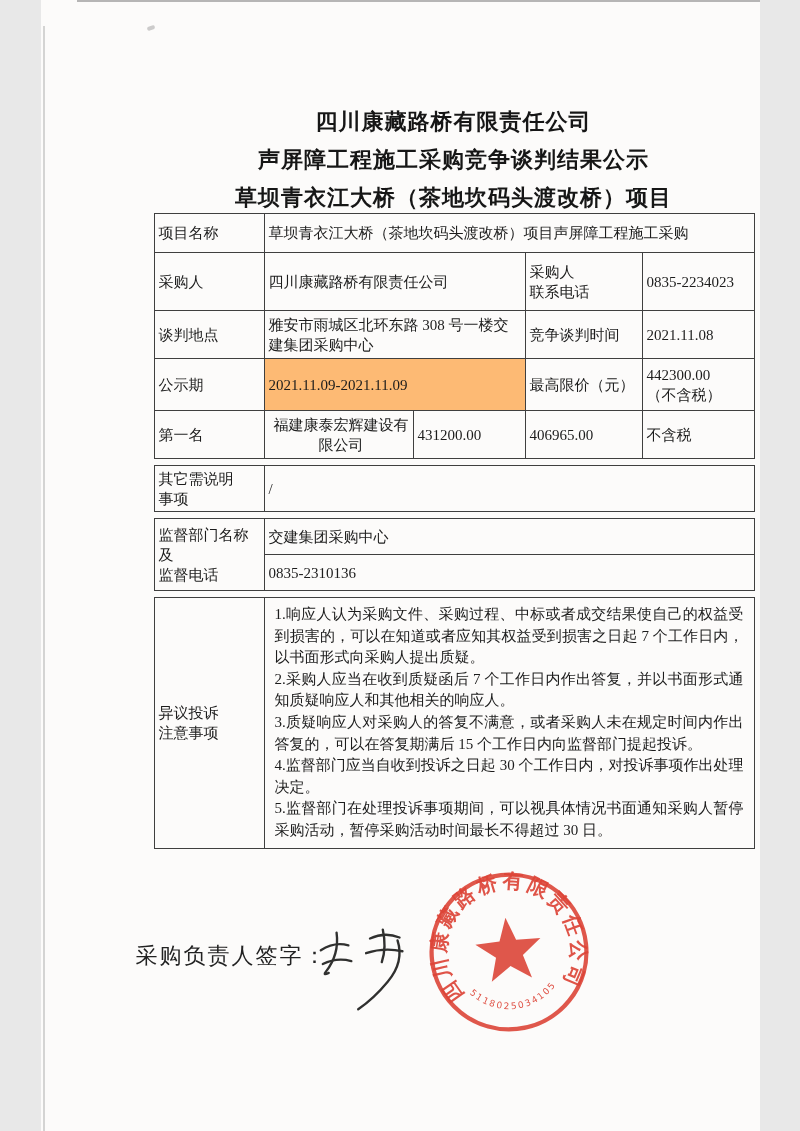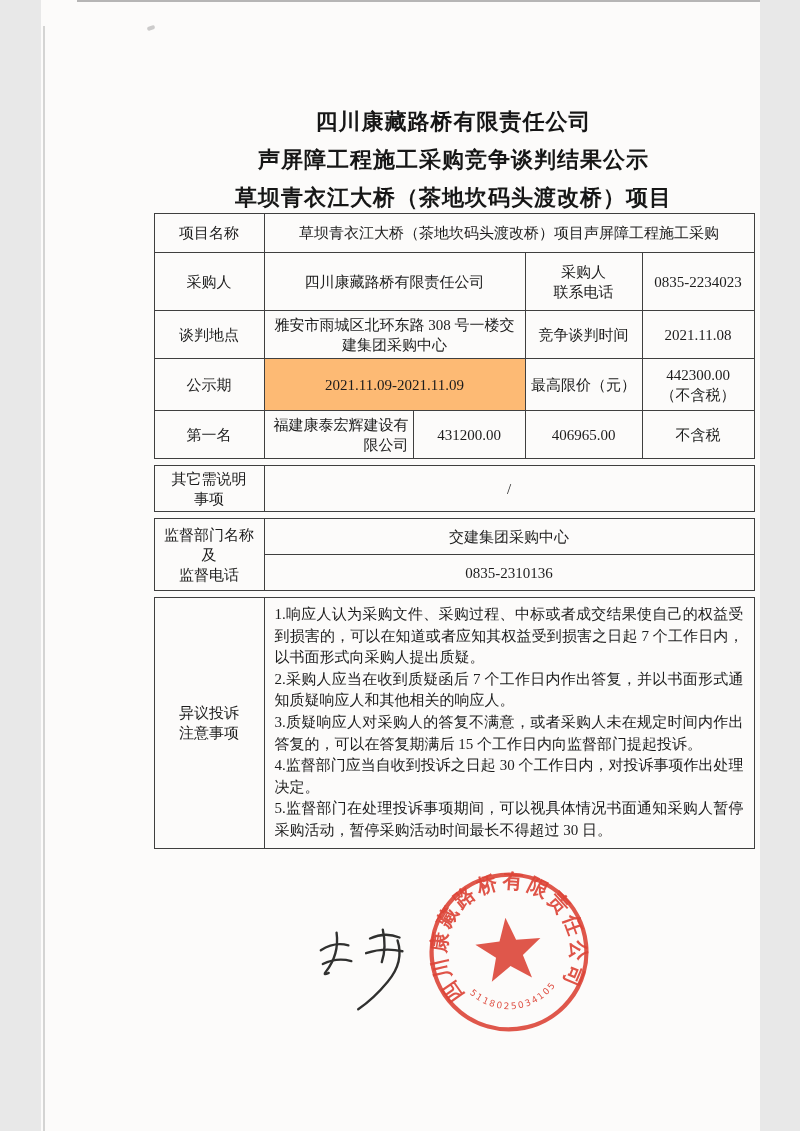--- a/index.html
+++ b/index.html
@@ -19,27 +19,27 @@
 
   .title-block{
     position:absolute;top:103px;left:100px;width:626px;
     text-align:center;font-weight:bold;font-size:22px;line-height:38px;
     letter-spacing:1px;color:#161616;
   }
   .tables{position:absolute;top:213px;left:113px;width:600px;}
   table{border-collapse:collapse;table-layout:fixed;width:600px;}
   td{
     border:1px solid #3f3f3f;
-    text-align:center;vertical-align:middle;
+    text-align:left;vertical-align:middle;
     font-size:15px;line-height:20px;
     padding:2px 4px;
     overflow:hidden;
   }
   .pre{white-space:pre-line;}
-  .left{text-align:right;padding-left:9px;}
+  .left{text-align:center;padding-left:9px;}
   .hl{background:#fdba74;}
   .gap5{height:6px;}
   .longtext{text-align:left;vertical-align:middle;padding:6px 10px 6px 10px;}
   .longtext p{margin:0;font-size:15px;line-height:21.6px;text-align:justify;}
 
   .sign-row{position:absolute;top:941px;left:95px;font-size:22px;letter-spacing:2px;color:#222;}
   .signature-svg{position:absolute;top:920px;left:270px;width:118px;height:92px;}
 
   .stamp{
     position:absolute;top:866px;left:382px;width:172px;height:172px;
@@ -156,20 +156,21 @@
           <p>2.采购人应当在收到质疑函后 7 个工作日内作出答复，并以书面形式通知质疑响应人和其他相关的响应人。</p>
           <p>3.质疑响应人对采购人的答复不满意，或者采购人未在规定时间内作出答复的，可以在答复期满后 15 个工作日内向监督部门提起投诉。</p>
           <p>4.监督部门应当自收到投诉之日起 30 个工作日内，对投诉事项作出处理决定。</p>
           <p>5.监督部门在处理投诉事项期间，可以视具体情况书面通知采购人暂停采购活动，暂停采购活动时间最长不得超过 30 日。</p>
         </td>
       </tr>
     </tbody>
       </table>
   </div>
 
+  <div class="sign-row">采购负责人签字：</div>
 
   <svg class="signature-svg" viewBox="0 0 120 92">
     <g fill="none" stroke="#30302f" stroke-width="2.4" stroke-linecap="round">
       <path d="M10,30 Q24,21 38,25"></path>
       <path d="M26,12 Q29,34 15,52 Q12,56 18,53"></path>
       <path d="M12,44 Q26,37 41,41"></path>
       <path d="M60,18 Q75,11 90,17"></path>
       <path d="M73,9 Q77,27 72,42"></path>
       <path d="M56,33 Q74,27 93,31"></path>
       <path d="M88,20 Q95,42 78,62 Q64,79 48,90"></path>

